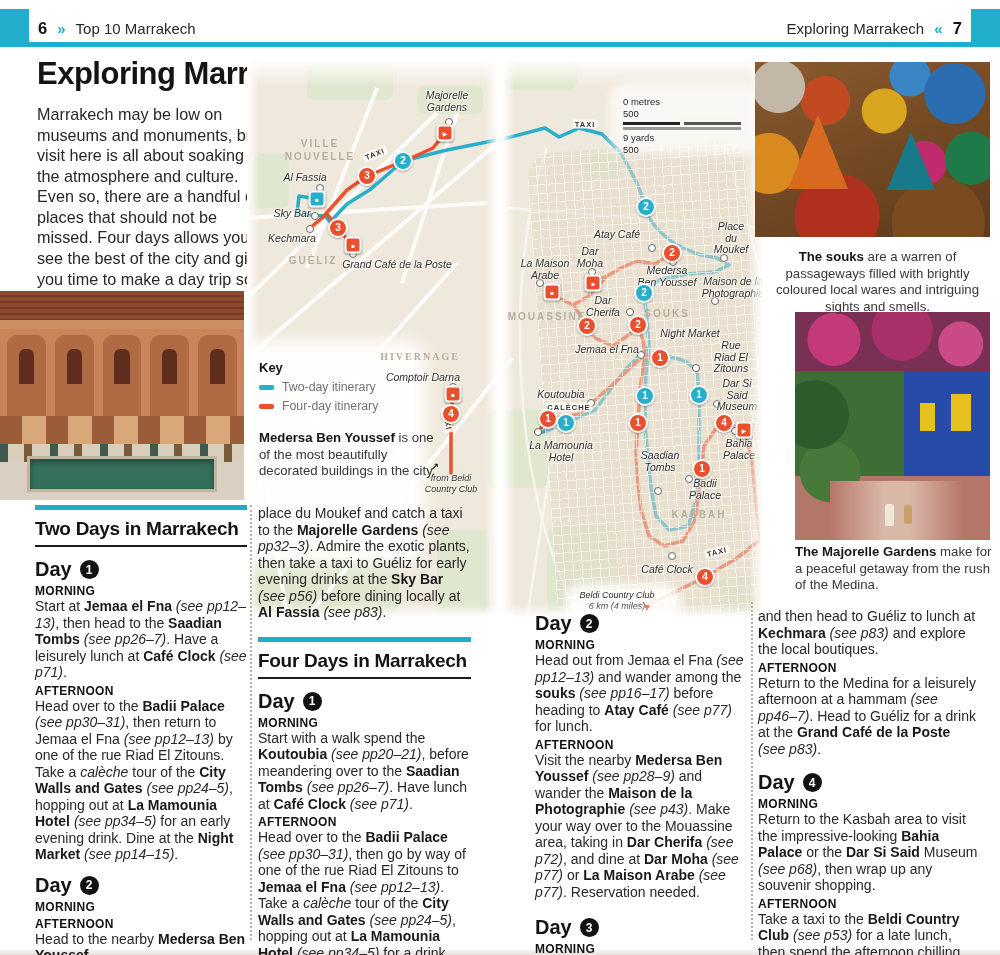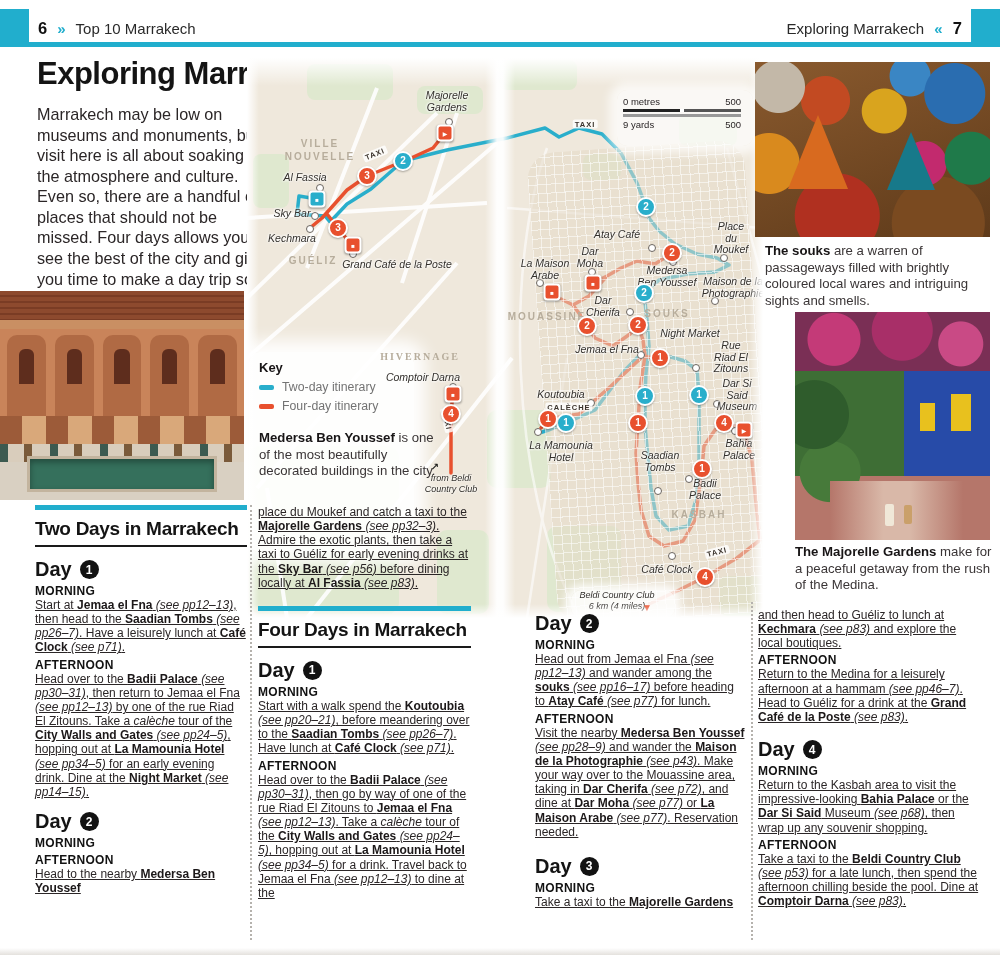--- a/index.html
+++ b/index.html
@@ -70,21 +70,21 @@
   .mj-path{position:absolute;left:18%;right:14%;bottom:0;height:26%;
      background:linear-gradient(90deg,#b5766a,#d9b8a8 40% 60%,#b5766a);}
   .fig{position:absolute;border-radius:2px;}
   .f1{left:46%;bottom:6%;width:9px;height:22px;background:#f0e8d8;}
   .f2{left:56%;bottom:7%;width:8px;height:19px;background:#caa06a;}
 
   
   .cap{position:absolute;font-size:13.2px;line-height:1.26;color:#3a3536;margin:0;}
   .cap .b{color:#181516;}
   .cap-medersa{left:259px;top:430px;width:180px;}
-  .cap-souks{left:765px;top:243px;width:225px;text-align:left;}
+  .cap-souks{left:765px;top:249px;width:225px;text-align:center;}
   .cap-majorelle{left:795px;top:544px;width:200px;}
 
   
   .map{position:absolute;left:247px;top:58px;width:516px;height:560px;background:#efe8dc;overflow:hidden;}
   .medina{position:absolute;left:295px;top:88px;width:218px;height:473px;border-radius:28px;
      transform:rotate(-4deg);background-color:rgba(228,217,198,.55);
      background-image:repeating-linear-gradient(0deg,rgba(255,255,255,.55) 0 1px,rgba(0,0,0,0) 1px 9px),
        repeating-linear-gradient(90deg,rgba(255,255,255,.55) 0 1px,rgba(0,0,0,0) 1px 9px);}
   .gutter{position:absolute;left:238px;top:0;width:30px;height:100%;
      background:linear-gradient(90deg,rgba(255,255,255,0),rgba(255,255,255,.95) 40% 60%,rgba(255,255,255,0));}
@@ -120,35 +120,35 @@
   .mk.ts,.mk.os{border-radius:4px;width:13px;height:13px;font-size:6px;}
   .mk.ts{background:#29aecb;} .mk.os{background:#e8502e;}
   .mp-arrow{position:absolute;transform:translate(-50%,-50%);font-size:10px;color:#1d1d1b;font-weight:bold;}
   .mp-arrow.orange{color:#e8502e;}
   .keybox{position:absolute;left:259px;top:360px;z-index:5;}
   .keybox .kt{font-weight:bold;font-size:13px;color:#181516;margin-bottom:5px;}
   .krow{display:flex;align-items:center;margin-bottom:5px;}
   .ksw{width:15px;height:5px;border-radius:2px;margin-right:8px;}
   .klabel{font-size:12.3px;color:#737373;}
   .scalebar{position:absolute;left:376px;top:38px;width:118px;font-size:9.5px;color:#2b2627;}
-  .scalebar .row{display:flex;justify-content:space-between;line-height:1.3;}
+  .scalebar .row{display:flex;justify-content:flex-start;line-height:1.3;flex-direction:column;}
   .sb{height:3px;margin:1px 0 2px;}
   .sb.m{background:linear-gradient(90deg,#222 0 48%,#fff 48% 52%,#555 52%);}
   .sb.y{background:#999;}
 
   
   .col{position:absolute;z-index:6;}
   .bar{height:5px;background:#21aecd;margin-bottom:8px;}
   .col h2{font-size:19px;font-weight:bold;color:#141414;margin:0 0 4px;letter-spacing:-0.3px;
      border-bottom:2px solid #1a1a1a;padding-bottom:5px;}
   .dayh{margin-top:11px;font-size:20px;font-weight:bold;color:#141414;display:flex;align-items:center;}
   .daynum{display:inline-flex;width:19px;height:19px;border-radius:50%;background:#121212;color:#fff;
      font-size:12px;font-weight:bold;align-items:center;justify-content:center;margin-left:8px;}
   .tod{font-size:12px;font-weight:bold;letter-spacing:.3px;color:#121212;margin-top:3px;}
-  p.body{margin:0 0 2px;font-size:12px;line-height:1.18;color:#2b2627;text-decoration:underline;}
+  p.body{margin:0 0 2px;font-size:14px;line-height:1.18;color:#2b2627;}
   .b{font-weight:bold;color:#1c1819;} .i{font-style:italic;}
   .vdots{position:absolute;width:0;border-left:2px dotted #b5b2ad;z-index:4;}
   .vd1{left:250px;top:505px;height:435px;}
   .vd2{left:751px;top:602px;height:338px;}
   .page-bottom{position:absolute;left:0;right:0;bottom:0;height:7px;
      background:linear-gradient(#fff,#e4e1dd);}
 </style>
 </head>
 <body>
 

